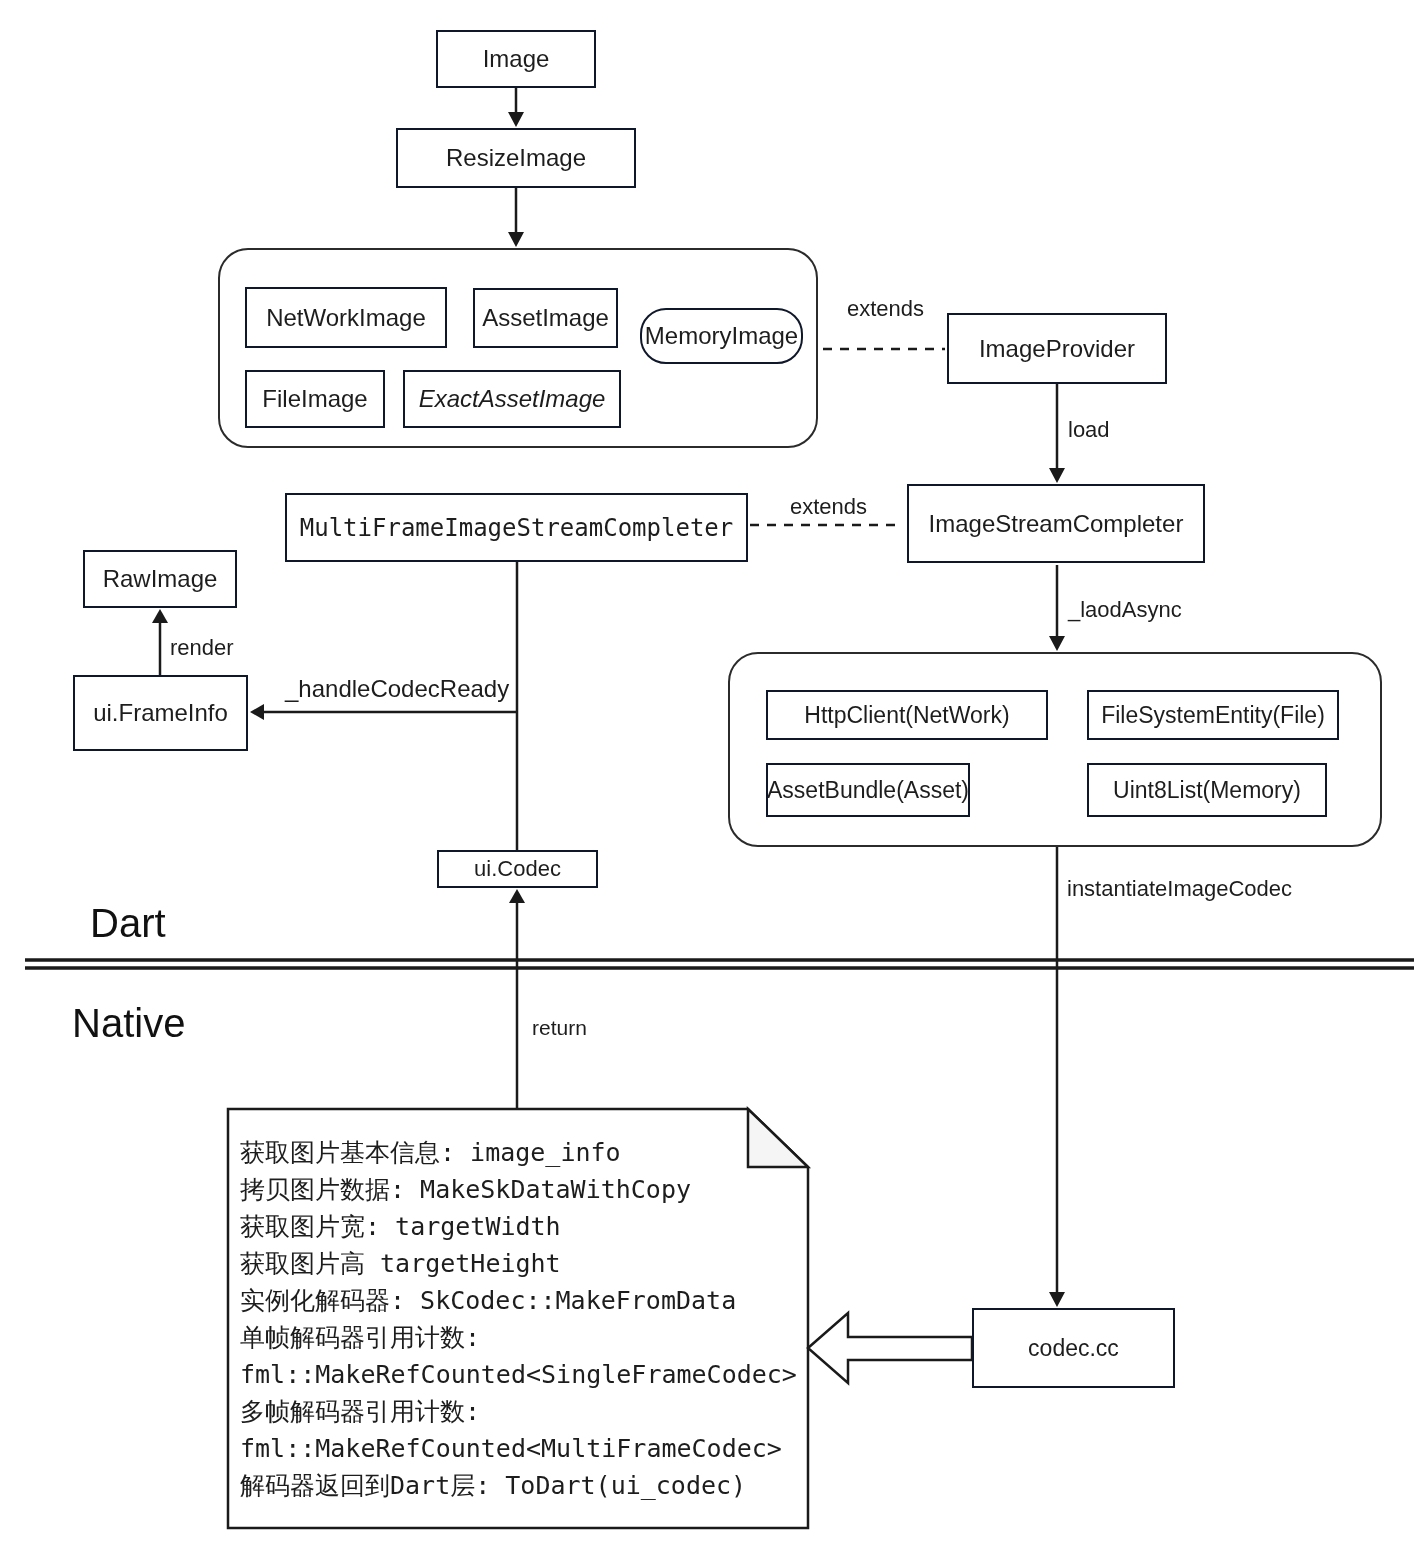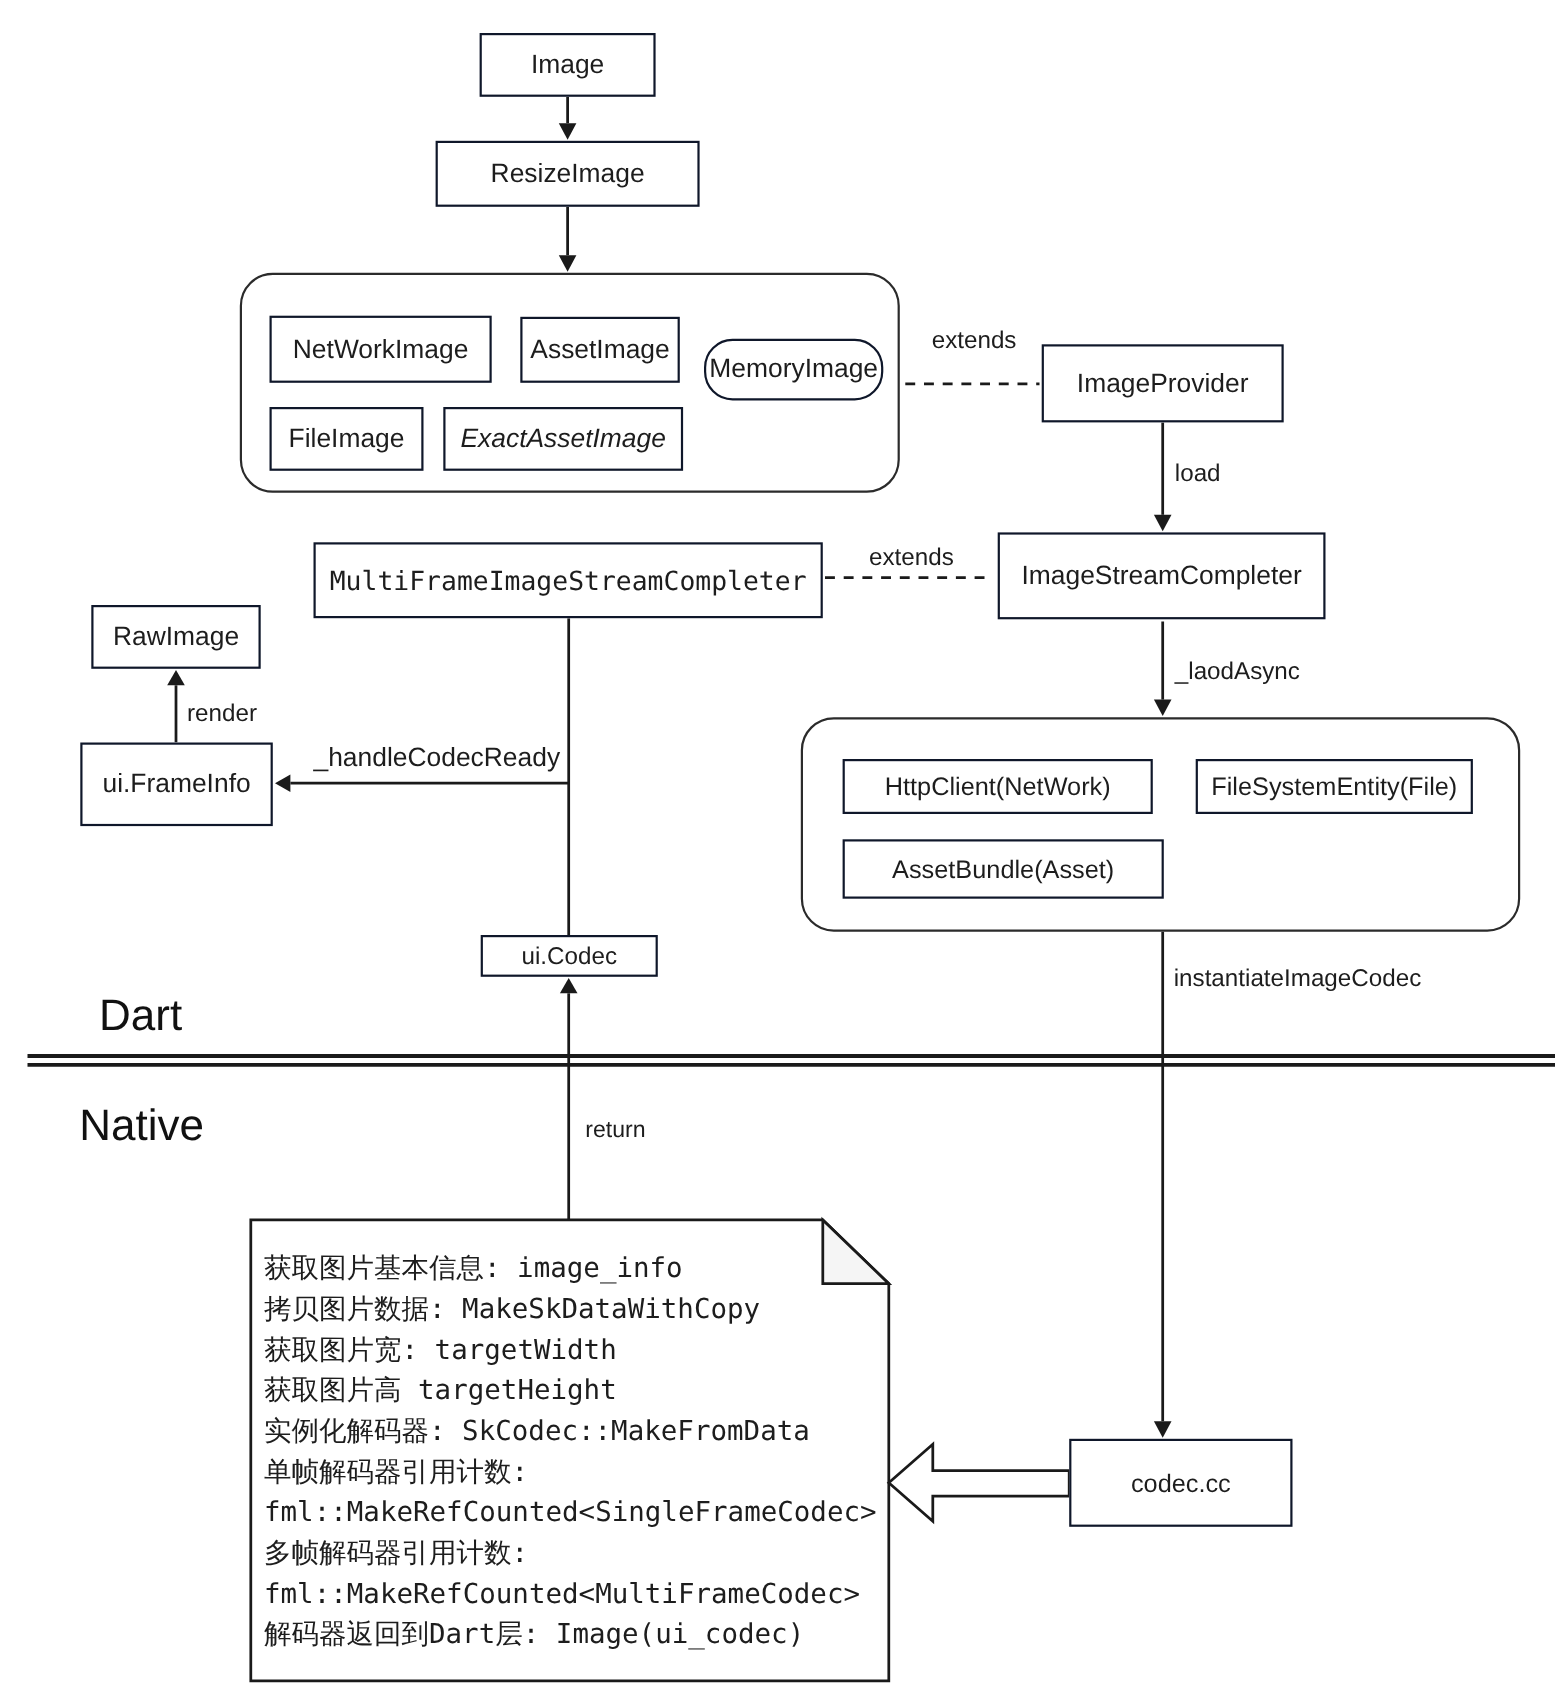--- a/index.html
+++ b/index.html
@@ -119,22 +119,25 @@
     <span>ui.FrameInfo</span>
   </div>
 
   <div class="group" style="left:728px;top:652px;width:654px;height:195px;"></div>
   <div class="node" style="left:766px;top:690px;width:282px;height:50px;font-size:23px;">
     <span>HttpClient(NetWork)</span>
   </div>
   <div class="node" style="left:1087px;top:690px;width:252px;height:50px;font-size:23px;">
     <span>FileSystemEntity(File)</span>
   </div>
-  <div class="node" style="left:766px;top:763px;width:292px;height:54px;font-size:23px;">
+  <div class="node" style="left:766px;top:763px;width:204px;height:54px;font-size:23px;">
     <span>AssetBundle(Asset)</span>
+  </div>
+  <div class="node" style="left:1087px;top:763px;width:240px;height:54px;font-size:23px;">
+    <span>Uint8List(Memory)</span>
   </div>
 
   <div class="node" style="left:437px;top:850px;width:161px;height:38px;font-size:22px;">
     <span>ui.Codec</span>
   </div>
   <div class="node" style="left:972px;top:1308px;width:203px;height:80px;font-size:23px;">
     <span>codec.cc</span>
   </div>
 
   <div class="edge-label" style="left:845px;top:296px;">extends</div>
@@ -152,16 +155,16 @@
   <div id="note-text">
     <div>获取图片基本信息: image_info</div>
     <div>拷贝图片数据: MakeSkDataWithCopy</div>
     <div>获取图片宽: targetWidth</div>
     <div>获取图片高 targetHeight</div>
     <div>实例化解码器: SkCodec::MakeFromData</div>
     <div>单帧解码器引用计数:</div>
     <div>fml::MakeRefCounted&lt;SingleFrameCodec&gt;</div>
     <div>多帧解码器引用计数:</div>
     <div>fml::MakeRefCounted&lt;MultiFrameCodec&gt;</div>
-    <div>解码器返回到Dart层: Image(ui_codec)</div>
+    <div>解码器返回到Dart层: ToDart(ui_codec)</div>
   </div>
 
 </div>
 
 </body></html>

